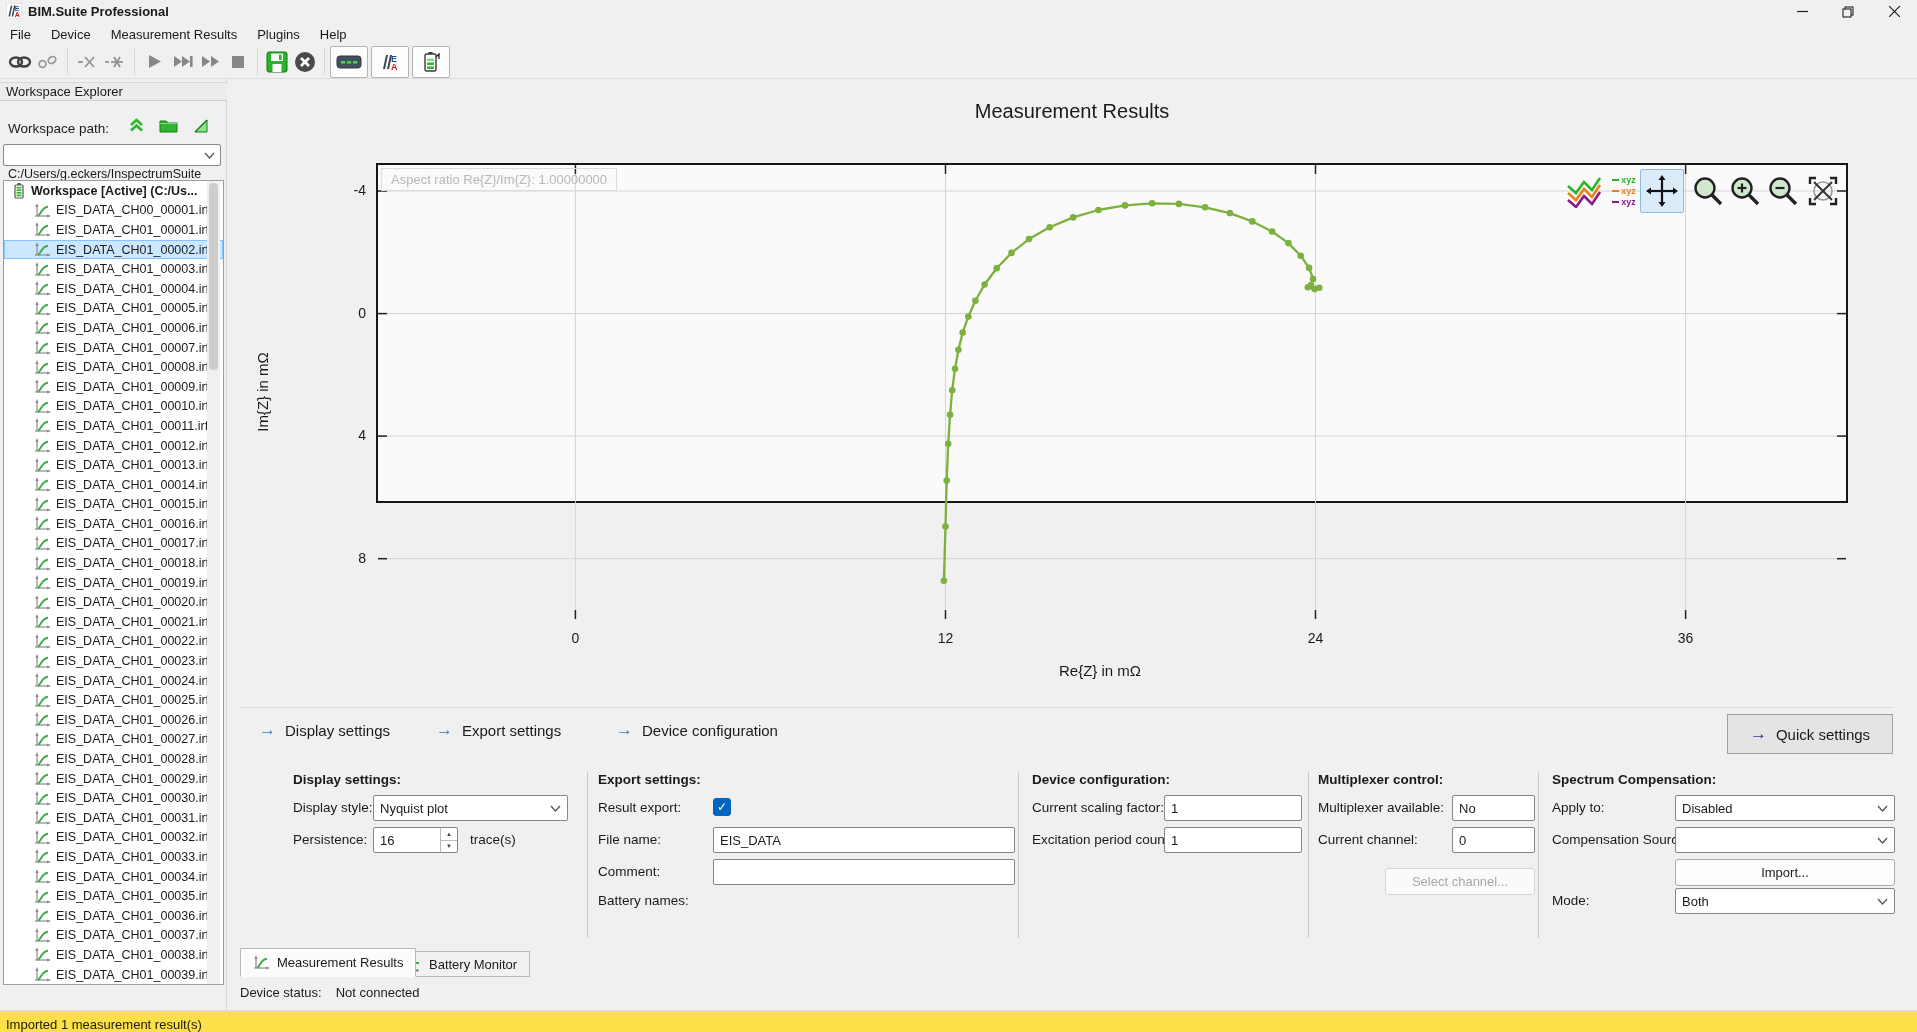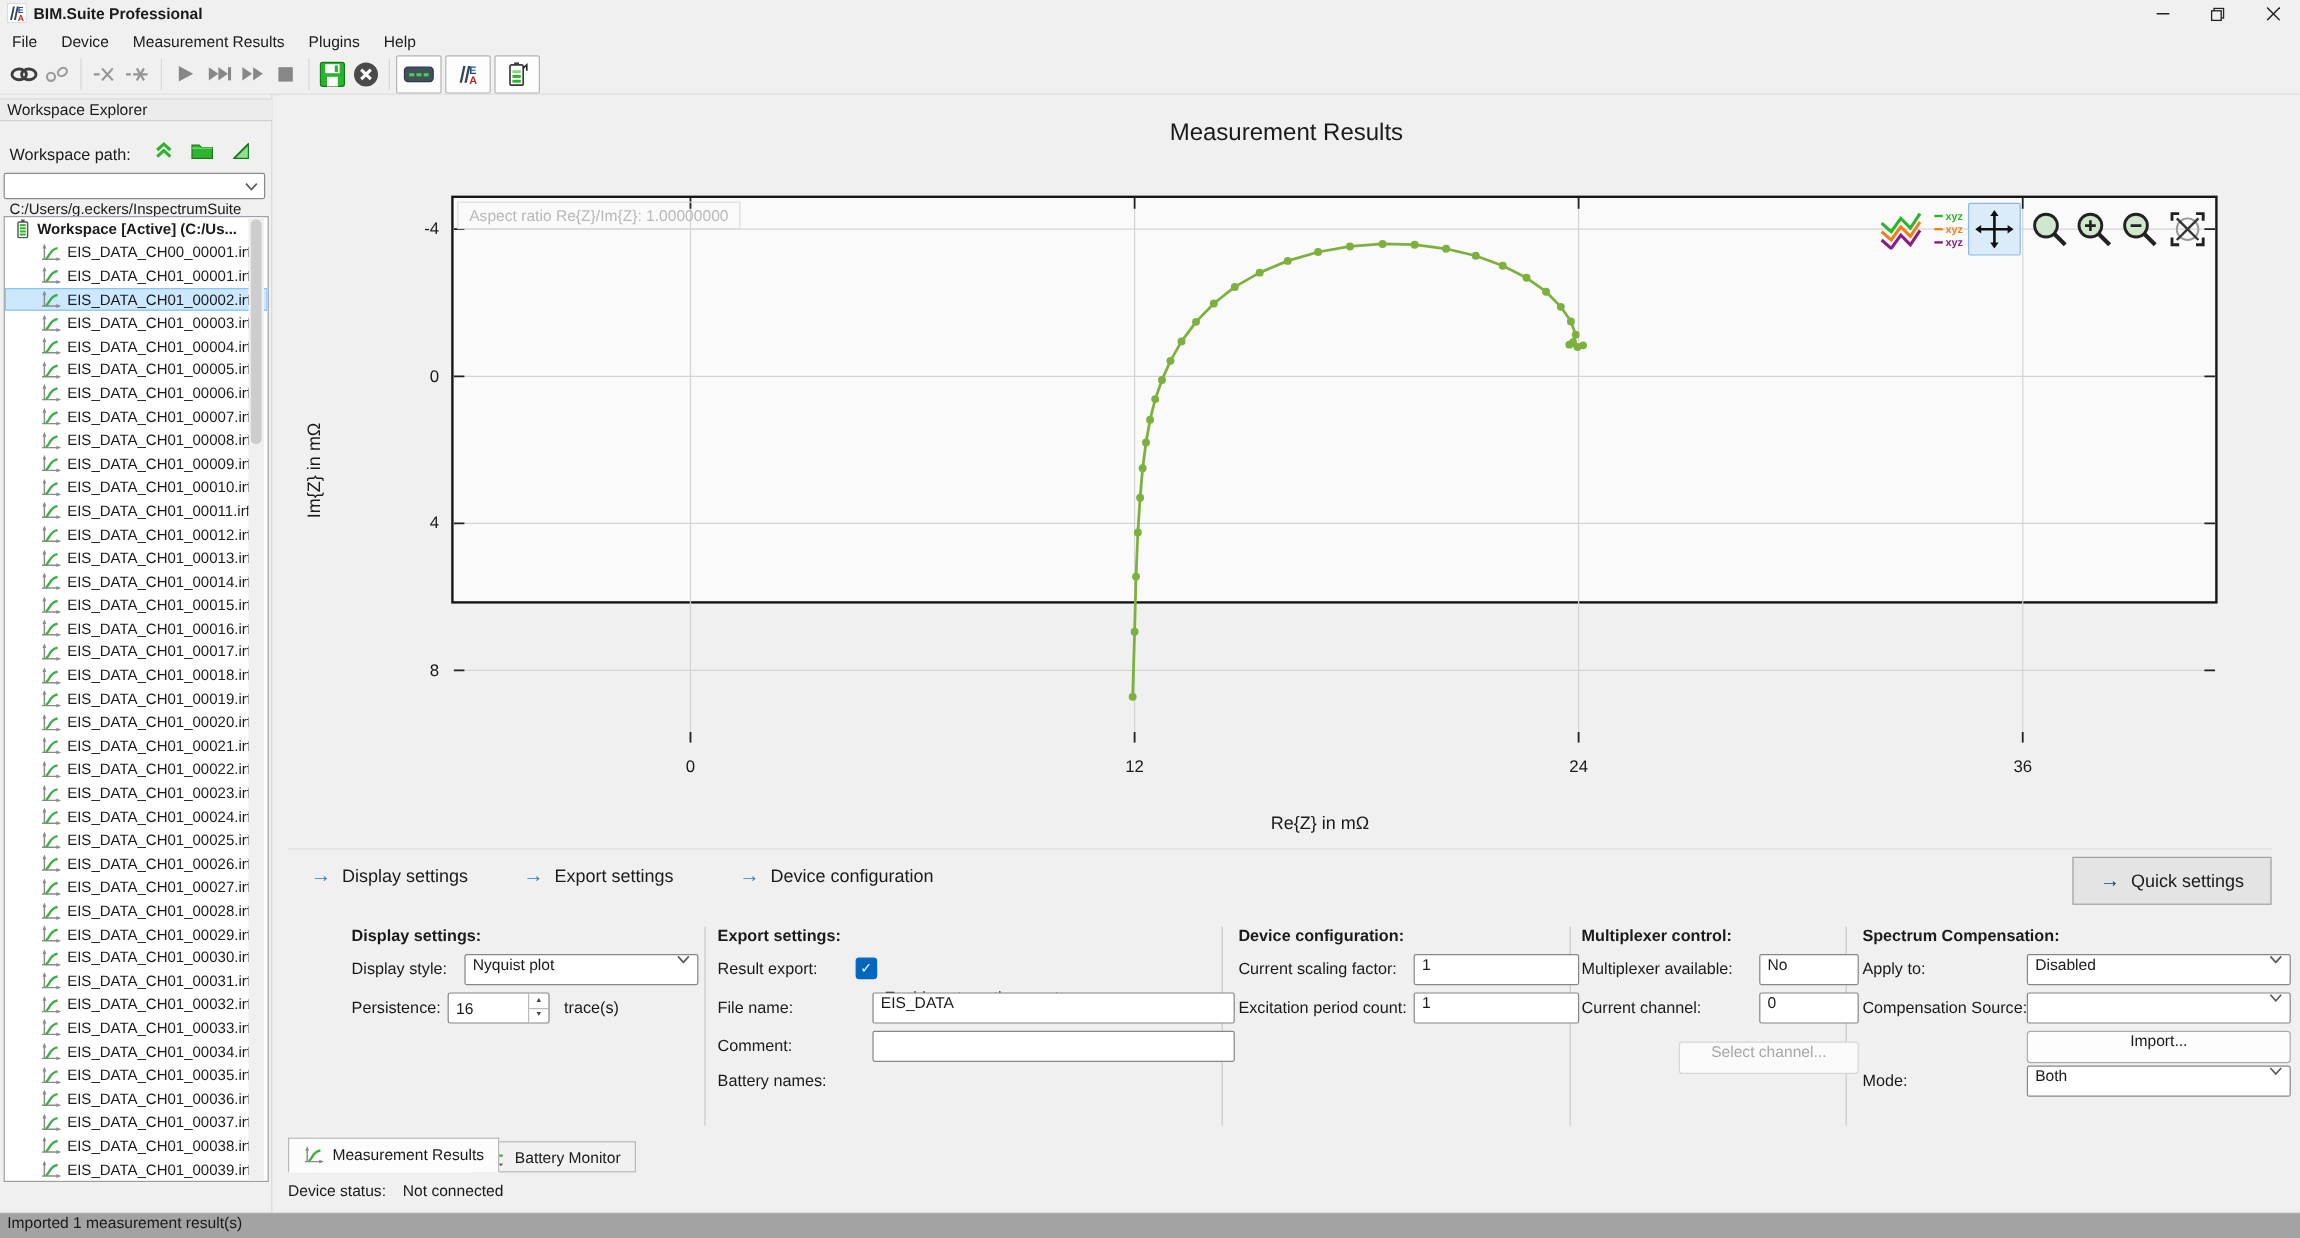--- a/index.html
+++ b/index.html
@@ -32,46 +32,46 @@
   #file-list{left:3px;top:180px;width:221px;height:805px;background:#fff;border:1px solid #9a9fa6;box-sizing:border-box;overflow:hidden;}
   .trow{height:19.6px;display:flex;align-items:center;font-size:12.5px;white-space:nowrap;}
   .trow .lbl{margin-left:5px;}
   .trow.root{font-weight:bold;}
   .trow.root svg{margin-left:8px;}
   .trow.file svg{margin-left:30px;}
   .trow.selected{background:#cce8ff;outline:1px solid #84c3ff;outline-offset:-1px;}
   #list-scrollbar{left:207px;top:181px;width:13px;height:803px;background:#f0f0f0;}
   #list-thumb{left:209px;top:183px;width:9px;height:187px;background:#cdcdcd;border-radius:4px;}
   
-  #statusbar{left:0;top:1010px;width:1917px;height:22px;background:#a3a3a3;border-top:1px solid #dadada;box-sizing:border-box;
-             display:flex;align-items:flex-start;font-size:13px;padding-left:6px;}
+  #statusbar{left:0;top:1010px;width:1917px;height:22px;background:#fde047;border-top:1px solid #dadada;box-sizing:border-box;
+             display:flex;align-items:flex-end;font-size:13px;padding-left:6px;}
   
   #chart-title{left:227px;top:100px;width:1690px;text-align:center;font-size:20px;}
   #plot{left:376px;top:163px;width:1472px;height:340px;border:2px solid #161616;background:#fafafa;box-sizing:border-box;}
   #aspect-label{left:3px;top:3px;border:1px solid #dcdcdc;color:#b8b8b8;font-size:13px;padding:3px 9px;}
   .tick-label{position:absolute;font-size:14px;color:#1a1a1a;}
   #ylab{left:262px;top:392px;transform:translate(-50%,-50%) rotate(-90deg);font-size:15px;white-space:nowrap;}
-  #xlab{left:960px;top:662px;width:280px;text-align:center;font-size:15px;margin-top:16px;}
+  #xlab{left:960px;top:662px;width:280px;text-align:center;font-size:15px;}
   .cticon{position:absolute;top:4px;width:40px;height:44px;display:flex;align-items:center;justify-content:center;}
   #pan-btn{background:#dcebfa;border:1px solid #8ab8e8;border-radius:2px;box-sizing:border-box;}
   #legend-icon{flex-direction:column;justify-content:center;}
   .legrow{display:flex;align-items:center;height:11px;font-size:9px;font-weight:bold;line-height:11px;}
   .legrow .dash{display:inline-block;width:7px;height:2px;margin-right:2px;}
   
   .qlink{display:flex;align-items:center;gap:9px;font-size:15px;}
   .qlink .arr{color:#2b7cd9;font-size:17px;}
   #quick-btn{left:1727px;top:714px;width:166px;height:40px;background:#e4e4e4;border:1px solid #a0a0a0;
              display:flex;align-items:center;justify-content:center;gap:9px;font-size:15px;box-sizing:border-box;}
   #quick-btn .arr{color:#1b3f7e;font-size:17px;}
   #links-divider{left:240px;top:707px;width:1653px;height:1px;background:#dcdcdc;}
   
   .sect-title{position:absolute;font-weight:bold;font-size:13.5px;}
   .flabel{position:absolute;font-size:13.5px;}
   .input,.select,.btn{position:absolute;background:#fff;border:1px solid #868686;border-radius:2px;box-sizing:border-box;
-         display:flex;align-items:flex-start;font-size:13px;height:26px;margin-left:14px;}
+         display:flex;align-items:center;font-size:13px;height:26px;}
   .input span,.select span{padding-left:6px;flex:1;white-space:nowrap;}
   .select svg{margin-right:6px;}
   .btn{justify-content:center;background:#fdfdfd;border-color:#ababab;border-radius:3px;}
   .btn.disabled{color:#a8a8a8;background:#fafafa;border-color:#d5d5d5;}
   .vsep{position:absolute;width:1px;background:#c9c9c9;}
   .checkbox{position:absolute;width:16px;height:16px;background:#0067c0;border:1px solid #0067c0;border-radius:3px;
             color:#fff;font-size:12px;display:flex;align-items:center;justify-content:center;}
   .cblabel{position:absolute;font-size:13.5px;margin-top:24px;}
   .spin{position:absolute;width:85px;height:26px;background:#fff;border:1px solid #868686;border-radius:2px;box-sizing:border-box;display:flex;}
   .spin .v{flex:1;font-size:13px;display:flex;align-items:center;padding-left:6px;}

